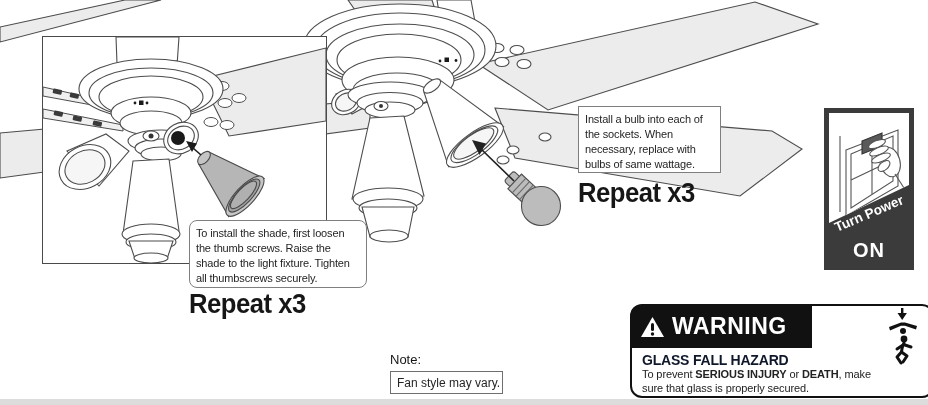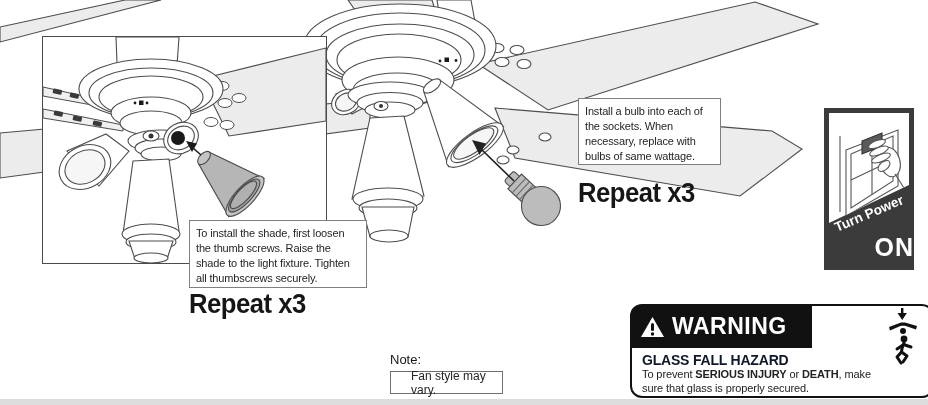--- a/index.html
+++ b/index.html
@@ -12,44 +12,44 @@
   .bottom-strip{position:absolute;left:0;top:399px;width:928px;height:6px;background:#dcdcdc;z-index:0;}
   .inset-box{
     position:absolute;left:42px;top:36px;width:283px;height:226px;
     background:#fff;border:1.5px solid #4a4a4a;z-index:1;overflow:hidden;
   }
   .textbox{
     position:absolute;background:#fff;border:1px solid #7f7f7f;
     font-size:11px;line-height:1.36;letter-spacing:-0.15px;color:#252525;
     padding:5px 6px;z-index:2;box-sizing:border-box;
   }
-  .tb-shade{left:189px;top:220px;width:178px;height:68px;}
-  .tb-bulb{left:578px;top:98px;width:143px;height:67px;}
+  .tb-shade{left:189px;top:220px;width:178px;height:68px;border-radius:8px;}
+  .tb-bulb{left:578px;top:106px;width:143px;height:67px;}
   .repeat{
     position:absolute;font-size:27px;font-weight:bold;color:#161616;z-index:2;
     letter-spacing:-0.5px;transform:scaleX(0.95);transform-origin:left top;white-space:nowrap;
   }
   .rp-shade{left:189px;top:289px;}
   .rp-bulb{left:578px;top:178px;}
   .note-wrap{position:absolute;left:390px;top:352px;z-index:2;}
   .note-label{font-size:13px;font-weight:normal;color:#161616;}
   .note-box{
     margin-top:4px;border:1px solid #6f6f6f;background:#fff;width:113px;height:23px;
-    font-size:12px;color:#252525;display:flex;align-items:center;padding-left:20px;box-sizing:border-box;
+    font-size:12px;color:#252525;display:flex;align-items:center;padding-left:6px;box-sizing:border-box;
   }
   
   .badge{position:absolute;left:824px;top:108px;width:90px;height:162px;background:#3b3b3b;z-index:2;}
   .badge svg{position:absolute;left:0;top:0;}
   .badge-turn{
     position:absolute;left:-4px;top:98px;width:98px;text-align:center;
     color:#fff;font-size:13.5px;font-weight:bold;transform:rotate(-23deg);white-space:nowrap;
   }
   .badge-on{
-    position:absolute;left:0;bottom:8px;width:100%;text-align:right;
-    color:#fff;font-size:25px;font-weight:bold;letter-spacing:1px;
+    position:absolute;left:0;bottom:8px;width:100%;text-align:center;
+    color:#fff;font-size:20px;font-weight:bold;letter-spacing:1px;
   }
   
   .warnbox{
     position:absolute;left:630px;top:304px;width:304px;height:94px;background:#fff;
     border:2.5px solid #111;border-radius:12px;z-index:3;box-sizing:border-box;
   }
   .warn-header{
     position:absolute;left:-1px;top:-1px;width:181px;height:43px;background:#111;
     border-radius:9px 0 0 0;display:flex;align-items:center;padding-left:9px;box-sizing:border-box;
   }

